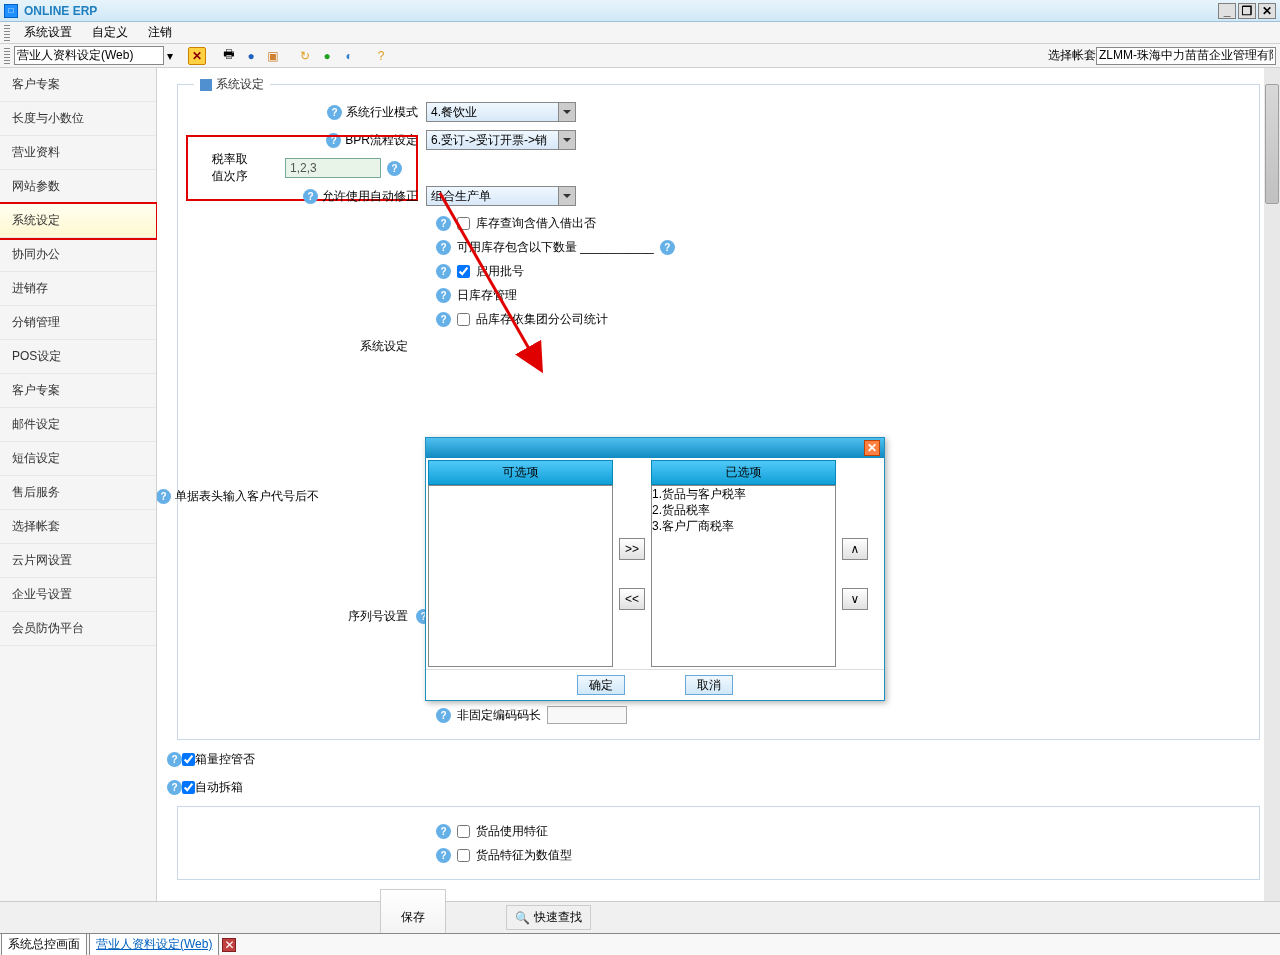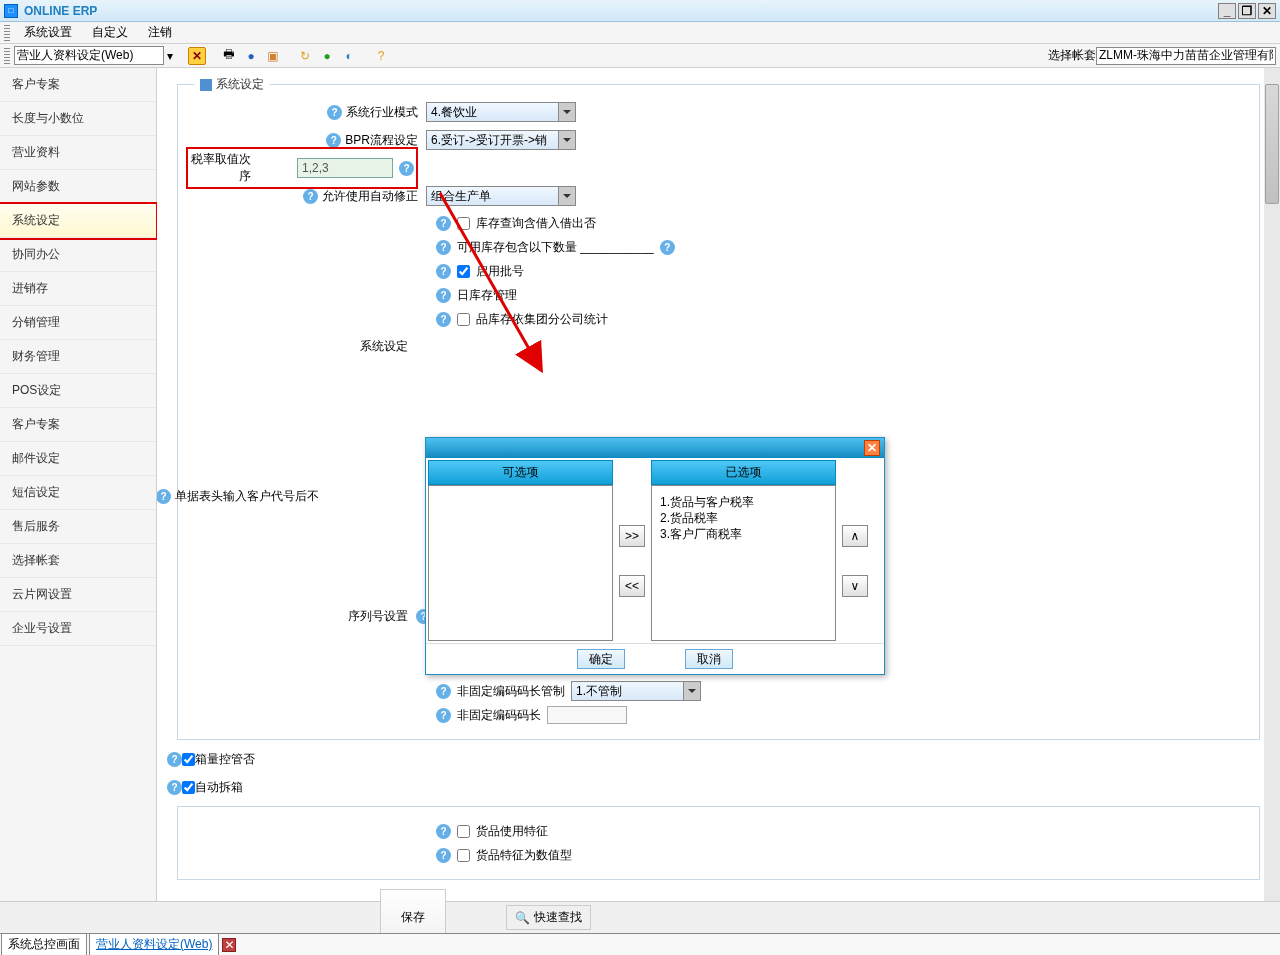--- a/index.html
+++ b/index.html
@@ -30,31 +30,31 @@
 .fs-ico { width: 12px; height: 12px; background: #5090d0; }
 .row { display: flex; align-items: center; height: 26px; margin: 2px 0; }
 .row-label { width: 240px; text-align: right; padding-right: 8px; display: flex; align-items: center; justify-content: flex-end; gap: 4px; }
 .help-ico { width: 15px; height: 15px; border-radius: 50%; background: #66b0e8; color: #fff; display: inline-flex; align-items: center; justify-content: center; font-size: 10px; font-weight: bold; cursor: pointer; flex-shrink: 0; }
 .row-field { display: flex; align-items: center; gap: 6px; }
 .dd { border: 1px solid #888; background: linear-gradient(#f0f8ff, #d8e8f8); height: 20px; width: 130px; padding: 1px 18px 1px 4px; position: relative; }
 .dd::after { content: ""; position: absolute; right: 0; top: 0; width: 16px; height: 100%; background: #ccc; border-left: 1px solid #888; }
 .dd::before { content: ""; position: absolute; right: 4px; top: 7px; border: 4px solid transparent; border-top-color: #333; z-index: 1; }
 .dd.big { width: 150px; }
 .tax-input { border: 1px solid #7a9; background: #e8f4e8; height: 20px; width: 96px; padding: 0 4px; color: #555; }
-.tax-row-box { border: 2px solid #e00000; padding: 2px; display: inline-flex; align-items: center; gap: 6px; }
+.tax-row-box { border: 2px solid #e00000; padding: 14px; display: inline-flex; align-items: center; gap: 6px; }
 .chk { width: 13px; height: 13px; }
 .val-input { border: 1px solid #aaa; height: 18px; background: #f8f8f8; width: 80px; }
 .arrow-svg { position: absolute; pointer-events: none; z-index: 50; }
 .modal { position: absolute; left: 425px; top: 369px; width: 460px; border: 1px solid #2090c0; background: #fff; box-shadow: 2px 2px 6px rgba(0,0,0,0.3); z-index: 100; }
 .modal-title { height: 20px; background: linear-gradient(#50c0f0, #108ac0); display: flex; align-items: center; padding: 0 4px; }
 .modal-close { margin-left: auto; width: 16px; height: 16px; background: #ff8040; color: #fff; border: 1px solid #c04000; display: flex; align-items: center; justify-content: center; font-weight: bold; cursor: pointer; }
 .modal-body { display: flex; padding: 2px; gap: 2px; align-items: center; }
 .list-col { display: flex; flex-direction: column; width: 185px; }
 .list-hdr { background: linear-gradient(#50c8f8, #10a0d8); color: #000; text-align: center; padding: 3px 0; border: 1px solid #0888b8; }
-.list-box { border: 1px solid #888; height: 156px; background: #fff; padding: 8px; overflow: auto; }
+.list-box { border: 1px solid #888; height: 182px; background: #fff; padding: 0; overflow: auto; }
 .list-box div { line-height: 16px; }
 .mid-btns { display: flex; flex-direction: column; justify-content: center; gap: 28px; padding: 0 4px; margin-top: 20px; }
 .m-btn { width: 26px; height: 22px; border: 1px solid #888; background: linear-gradient(#fff,#e0e0e0); cursor: pointer; }
 .modal-foot { display: flex; justify-content: center; gap: 60px; padding: 5px; border-top: 1px solid #ddd; }
 .f-btn { width: 48px; height: 20px; border: 1px solid #68a8d8; background: linear-gradient(#f0f8ff,#d0e8f8); cursor: pointer; }
 .bottombar { position: absolute; bottom: 22px; left: 0; right: 0; height: 32px; background: #f0f0f0; border-top: 1px solid #ccc; display: flex; align-items: center; }
 .save-btn { margin-left: 380px; padding: 19px 20px; border: 1px solid #ccc; background: linear-gradient(#fff,#f0f0f0); cursor: pointer; }
 .quicksearch { margin-left: 60px; border: 1px solid #ccc; padding: 3px 8px; display: flex; align-items: center; gap: 4px; }
 .statusbar { position: absolute; bottom: 0; left: 0; right: 0; height: 22px; background: #f8f8f8; border-top: 1px solid #888; display: flex; align-items: center; }
 .status-tab { border: 1px solid #888; padding: 2px 6px; margin: 1px; background: #fff; }
@@ -112,29 +112,29 @@
       <div class="side-item">客户专案</div>
       <div class="side-item">长度与小数位</div>
       <div class="side-item">营业资料</div>
       <div class="side-item">网站参数</div>
       <div class="side-wrap-active">
         <div class="side-item active">系统设定</div>
       </div>
       <div class="side-item">协同办公</div>
       <div class="side-item">进销存</div>
       <div class="side-item">分销管理</div>
-      <div class="side-item">财务管理</div>
       <div class="side-item">POS设定</div>
       <div class="side-item">客户专案</div>
       <div class="side-item">邮件设定</div>
       <div class="side-item">短信设定</div>
       <div class="side-item">售后服务</div>
       <div class="side-item">选择帐套</div>
       <div class="side-item">云片网设置</div>
       <div class="side-item">企业号设置</div>
+      <div class="side-item">会员防伪平台</div>
     </div>
 
   <div class="content" id="content">
     <div class="fieldset">
       <div class="fs-legend">
         <span class="fs-ico"></span>
         <span>系统设定</span>
       </div>
 
       <div class="row">

